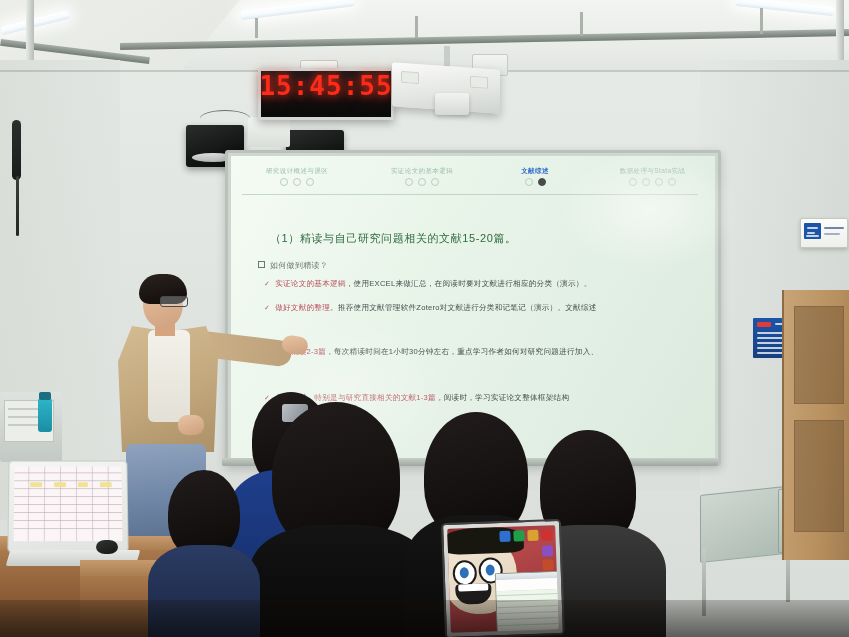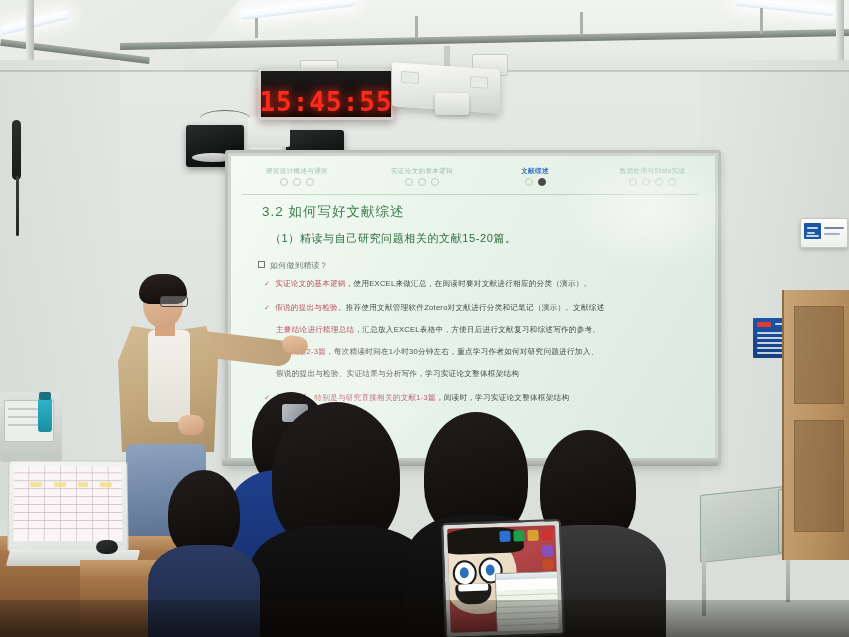--- a/index.html
+++ b/index.html
@@ -58,21 +58,21 @@
   .s-q .sq{display:inline-block;width:5px;height:5px;border:1px solid #6b7a6d;margin-right:5px;}
   .s-li{position:absolute;font-size:7.6px;letter-spacing:.25px;line-height:1.2;white-space:nowrap;}
   .s-li .chk{color:#c05a6a;margin-right:5px;font-size:7px;}
   .red{color:#b8505f;}
   .dark{color:#44504a;}
   .s-p{position:absolute;font-size:7.6px;letter-spacing:.25px;white-space:nowrap;color:#44504a;}
 
   
   .clock{position:absolute;left:258px;top:68px;width:130px;height:46px;
     background:linear-gradient(180deg,#1c1c1c,#0a0a0a);border:3px solid #d3d6d2;border-radius:3px;
-    box-shadow:0 3px 8px rgba(0,0,0,.3);display:flex;align-items:flex-end;justify-content:center;}
+    box-shadow:0 3px 8px rgba(0,0,0,.3);display:flex;align-items:flex-start;justify-content:center;}
   .clock-txt{color:#ff2b1a;font-family:"DejaVu Sans Mono",monospace;font-size:26px;font-weight:bold;
     letter-spacing:1px;text-shadow:0 0 8px rgba(255,50,30,.9),0 0 18px rgba(255,40,20,.55);}
 
   
   .proj{position:absolute;left:392px;top:66px;width:108px;height:44px;
     background:linear-gradient(170deg,#fbfbf9,#e2e5e1 60%,#cfd3cf);
     border-radius:3px;transform:skewY(4deg);box-shadow:0 4px 9px rgba(0,0,0,.22);}
   .proj-lens{position:absolute;left:435px;top:93px;width:34px;height:22px;border-radius:3px;
     background:linear-gradient(180deg,#f2f3f0,#d5d9d5);box-shadow:0 2px 4px rgba(0,0,0,.2);}
   .proj-arm{position:absolute;left:444px;top:46px;width:6px;height:24px;background:#c9cdc8;}
@@ -288,44 +288,39 @@
         <div class="nav-dots">
           <span class="dot"></span>
           <span class="dot"></span>
           <span class="dot"></span>
           <span class="dot"></span>
         </div>
       </div>
     </div>
     <div class="sep"></div>
 
-    <div class="s-title">3.2 如何写好文献综述</div>
     <div class="s-sub">（1）精读与自己研究问题相关的文献15-20篇。</div>
 
     <div class="s-q">
       <span class="sq"></span><span>如何做到精读？</span>
     </div>
 
     <div class="s-li" style="left:32px;top:122px;">
       <span class="chk">✓</span><span class="red">实证论文的基本逻辑</span><span class="dark">，使用EXCEL来做汇总，在阅读时要对文献进行相应的分类（演示）。</span>
     </div>
 
     <div class="s-li" style="left:32px;top:146px;">
-      <span class="chk">✓</span><span class="red">假说的提出与检验</span><span class="dark">。推荐使用文献管理软件Zotero对文献进行分类和记笔记（演示）。文献综述</span>
-    </div>
-
-    <div class="s-li" style="left:44px;top:168px;">
-      <span class="red">主要结论进行梳理总结</span><span class="dark">，汇总放入EXCEL表格中，方便日后进行文献复习和综述写作的参考。</span>
-    </div>
+      <span class="chk">✓</span><span class="red">做好文献的整理</span><span class="dark">。推荐使用文献管理软件Zotero对文献进行分类和记笔记（演示）。文献综述</span>
+    </div>
+
 
     <div class="s-li" style="left:32px;top:190px;">
       <span class="chk">✓</span><span class="red">每周精读2-3篇</span><span class="dark">，每次精读时间在1小时30分钟左右，重点学习作者如何对研究问题进行加入、</span>
     </div>
 
-    <div class="s-p" style="left:44px;top:212px;">假说的提出与检验、实证结果与分析写作，学习实证论文整体框架结构</div>
 
     <div class="s-li" style="left:32px;top:236px;">
       <span class="chk">✓</span><span class="dark">参考文献，</span><span class="red">特别是与研究直接相关的文献1-3篇</span><span class="dark">，阅读时，学习实证论文整体框架结构</span>
     </div>
   </div>
 
   <div class="glare" style="left:560px;top:150px;width:180px;height:120px;"></div>
   <div class="glare" style="left:250px;top:320px;width:200px;height:140px;opacity:.5;"></div>
 
   <div>

